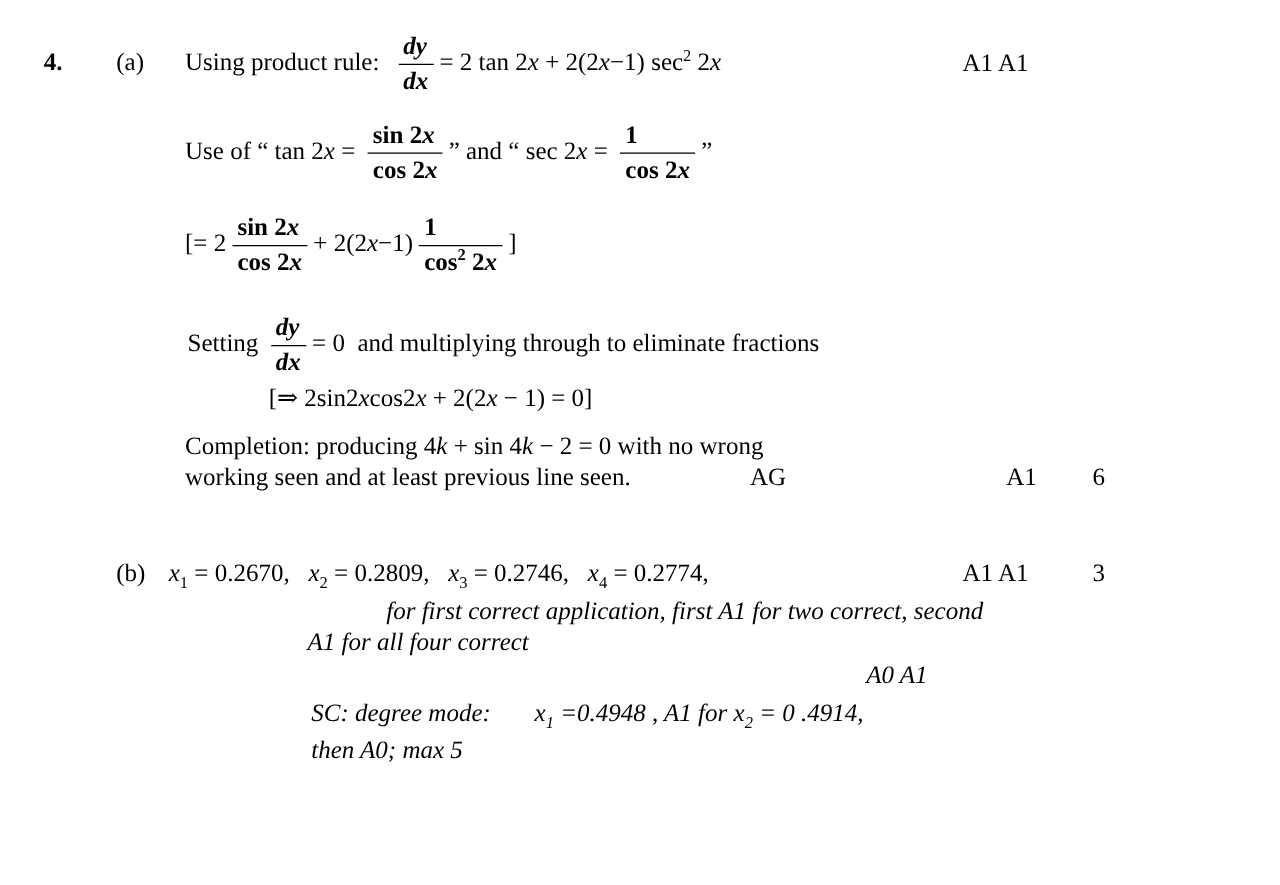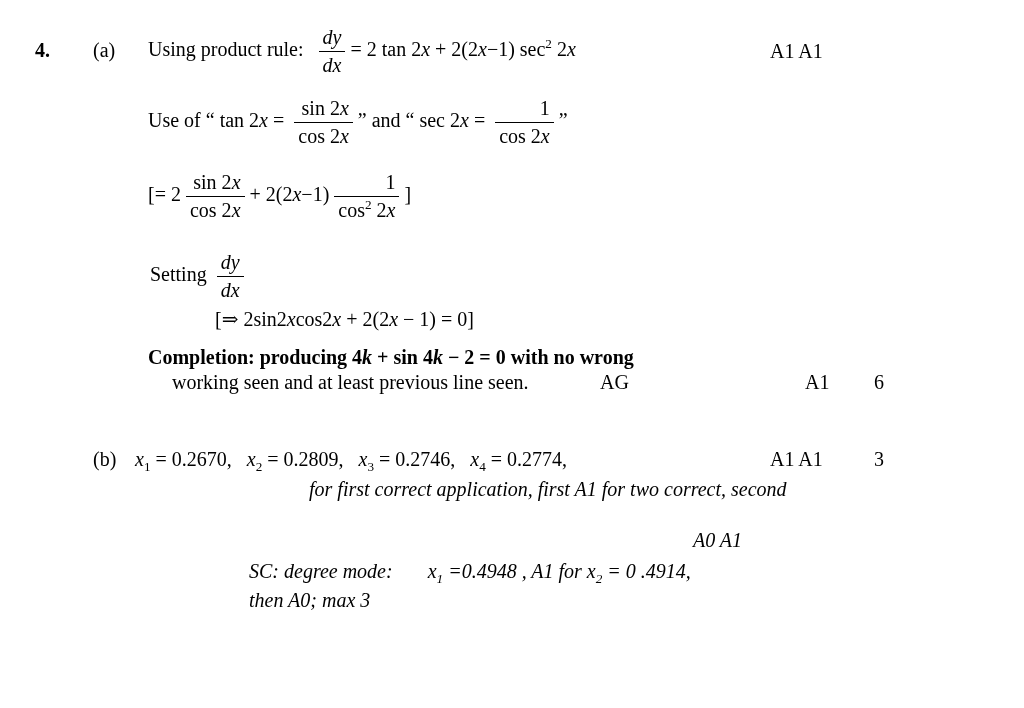--- a/index.html
+++ b/index.html
@@ -14,23 +14,24 @@
     overflow:hidden;
   }
   .abs{position:absolute;white-space:pre;}
   .bold{font-weight:bold;}
   .it{font-style:italic;}
   .note{font-style:italic;}
   .mathrow{line-height:1.15;}
   .frac{
     display:inline-block;
     vertical-align:middle;
-    text-align:right;
+    text-align:left;
     margin:0 5px;
     line-height:1.15;
+    font-weight:bold;
   }
   .frac .num{display:block;padding:0 4px 2px;border-bottom:1.4px solid #000;}
   .frac .den{display:block;padding:2px 4px 0;}
   .sup{font-size:66%;vertical-align:super;line-height:0;}
   .sub{font-size:66%;vertical-align:sub;line-height:0;}
 </style>
 </head>
 <body>
 
 <div class="page">
@@ -38,35 +39,36 @@
   <span class="abs bold" style="left:35px;top:39px;">4.</span>
   <span class="abs" style="left:93px;top:39px;">(a)</span>
 
   <div class="abs mathrow" style="left:148px;top:26px;"><span class="" style="white-space: pre;">Using product rule:  </span><span class="frac"><span class="num"><span class="it" style="white-space: pre;">dy</span></span><span class="den"><span class="it" style="white-space: pre;">dx</span></span></span><span class="" style="white-space: pre;">= 2 tan 2</span><span class="it" style="white-space: pre;">x</span><span class="" style="white-space: pre;"> + 2(2</span><span class="it" style="white-space: pre;">x</span><span class="" style="white-space: pre;">−1) sec</span><span class="sup" style="white-space: pre;">2</span><span class="" style="white-space: pre;"> 2</span><span class="it" style="white-space: pre;">x</span></div>
   <span class="abs" style="left:770px;top:40px;">A1 A1</span>
 
   <div class="abs mathrow" style="left:148px;top:97px;"><span class="" style="white-space: pre;">Use of “ tan 2</span><span class="it" style="white-space: pre;">x</span><span class="" style="white-space: pre;"> = </span><span class="frac"><span class="num"><span class="" style="white-space: pre;">sin 2</span><span class="it" style="white-space: pre;">x</span></span><span class="den"><span class="" style="white-space: pre;">cos 2</span><span class="it" style="white-space: pre;">x</span></span></span><span class="" style="white-space: pre;">” and “ sec 2</span><span class="it" style="white-space: pre;">x</span><span class="" style="white-space: pre;"> = </span><span class="frac"><span class="num"><span class="" style="white-space: pre;">1</span></span><span class="den"><span class="" style="white-space: pre;">cos 2</span><span class="it" style="white-space: pre;">x</span></span></span><span class="" style="white-space: pre;">”</span></div>
 
   <div class="abs mathrow" style="left:148px;top:171px;"><span class="" style="white-space: pre;">[= 2</span><span class="frac"><span class="num"><span class="" style="white-space: pre;">sin 2</span><span class="it" style="white-space: pre;">x</span></span><span class="den"><span class="" style="white-space: pre;">cos 2</span><span class="it" style="white-space: pre;">x</span></span></span><span class="" style="white-space: pre;">+ 2(2</span><span class="it" style="white-space: pre;">x</span><span class="" style="white-space: pre;">−1)</span><span class="frac"><span class="num"><span class="" style="white-space: pre;">1</span></span><span class="den"><span class="" style="white-space: pre;">cos</span><span class="sup" style="white-space: pre;">2</span><span class="" style="white-space: pre;"> 2</span><span class="it" style="white-space: pre;">x</span></span></span><span class="" style="white-space: pre;">]</span></div>
 
-  <div class="abs mathrow" style="left:150px;top:251px;"><span class="" style="white-space: pre;">Setting </span><span class="frac"><span class="num"><span class="it" style="white-space: pre;">dy</span></span><span class="den"><span class="it" style="white-space: pre;">dx</span></span></span></div>
+  <div class="abs mathrow" style="left:150px;top:251px;"><span class="" style="white-space: pre;">Setting </span><span class="frac"><span class="num"><span class="it" style="white-space: pre;">dy</span></span><span class="den"><span class="it" style="white-space: pre;">dx</span></span></span><span class="" style="white-space: pre;">= 0  and multiplying through to eliminate fractions</span></div>
 
   <div class="abs mathrow" style="left:215px;top:308px;"><span class="" style="white-space: pre;">[⇒ 2sin2</span><span class="it" style="white-space: pre;">x</span><span class="" style="white-space: pre;">cos2</span><span class="it" style="white-space: pre;">x</span><span class="" style="white-space: pre;"> + 2(2</span><span class="it" style="white-space: pre;">x</span><span class="" style="white-space: pre;"> − 1) = 0]</span></div>
 
-  <div class="abs mathrow" style="left:148px;top:346px;font-weight:bold;"><span class="" style="white-space: pre;">Completion: producing 4</span><span class="it" style="white-space: pre;">k</span><span class="" style="white-space: pre;"> + sin 4</span><span class="it" style="white-space: pre;">k</span><span class="" style="white-space: pre;"> − 2 = 0 with no wrong</span></div>
+  <div class="abs mathrow" style="left:148px;top:346px;"><span class="" style="white-space: pre;">Completion: producing 4</span><span class="it" style="white-space: pre;">k</span><span class="" style="white-space: pre;"> + sin 4</span><span class="it" style="white-space: pre;">k</span><span class="" style="white-space: pre;"> − 2 = 0 with no wrong</span></div>
 
-  <span class="abs" style="left:148px;top:371px;margin-left:24px;">working seen and at least previous line seen.</span>
+  <span class="abs" style="left:148px;top:371px;">working seen and at least previous line seen.</span>
   <span class="abs" style="left:600px;top:371px;">AG</span>
   <span class="abs" style="left:805px;top:371px;">A1</span>
   <span class="abs" style="left:874px;top:371px;">6</span>
 
   <span class="abs" style="left:93px;top:448px;">(b)</span>
 
   <div class="abs mathrow" style="left:135px;top:448px;"><span class="it" style="white-space: pre;">x</span><span class="sub" style="white-space: pre;">1</span><span class="" style="white-space: pre;"> = 0.2670,&nbsp;&nbsp; </span><span class="it" style="white-space: pre;">x</span><span class="sub" style="white-space: pre;">2</span><span class="" style="white-space: pre;"> = 0.2809,&nbsp;&nbsp; </span><span class="it" style="white-space: pre;">x</span><span class="sub" style="white-space: pre;">3</span><span class="" style="white-space: pre;"> = 0.2746,&nbsp;&nbsp; </span><span class="it" style="white-space: pre;">x</span><span class="sub" style="white-space: pre;">4</span><span class="" style="white-space: pre;"> = 0.2774,</span></div>
   <span class="abs" style="left:770px;top:448px;">A1 A1</span>
   <span class="abs" style="left:874px;top:448px;">3</span>
 
   <span class="abs note" style="left:309px;top:478px;">for first correct application, first A1 for two correct, second</span>
+  <span class="abs note" style="left:246px;top:503px;">A1 for all four correct</span>
   <span class="abs note" style="left:693px;top:529px;">A0 A1</span>
   <div class="abs note mathrow" style="left:249px;top:560px;"><span class="it" style="white-space: pre;">SC: degree mode:&nbsp;&nbsp;&nbsp;&nbsp;&nbsp;&nbsp; </span><span class="it" style="white-space: pre;">x</span><span class="sub it" style="white-space: pre;">1</span><span class="it" style="white-space: pre;"> =0.4948 , A1 for </span><span class="it" style="white-space: pre;">x</span><span class="sub it" style="white-space: pre;">2</span><span class="it" style="white-space: pre;"> = 0 .4914,</span></div>
-  <span class="abs note" style="left:249px;top:589px;">then A0; max 3</span>
+  <span class="abs note" style="left:249px;top:589px;">then A0; max 5</span>
 
 </div>
 
 </body></html>

